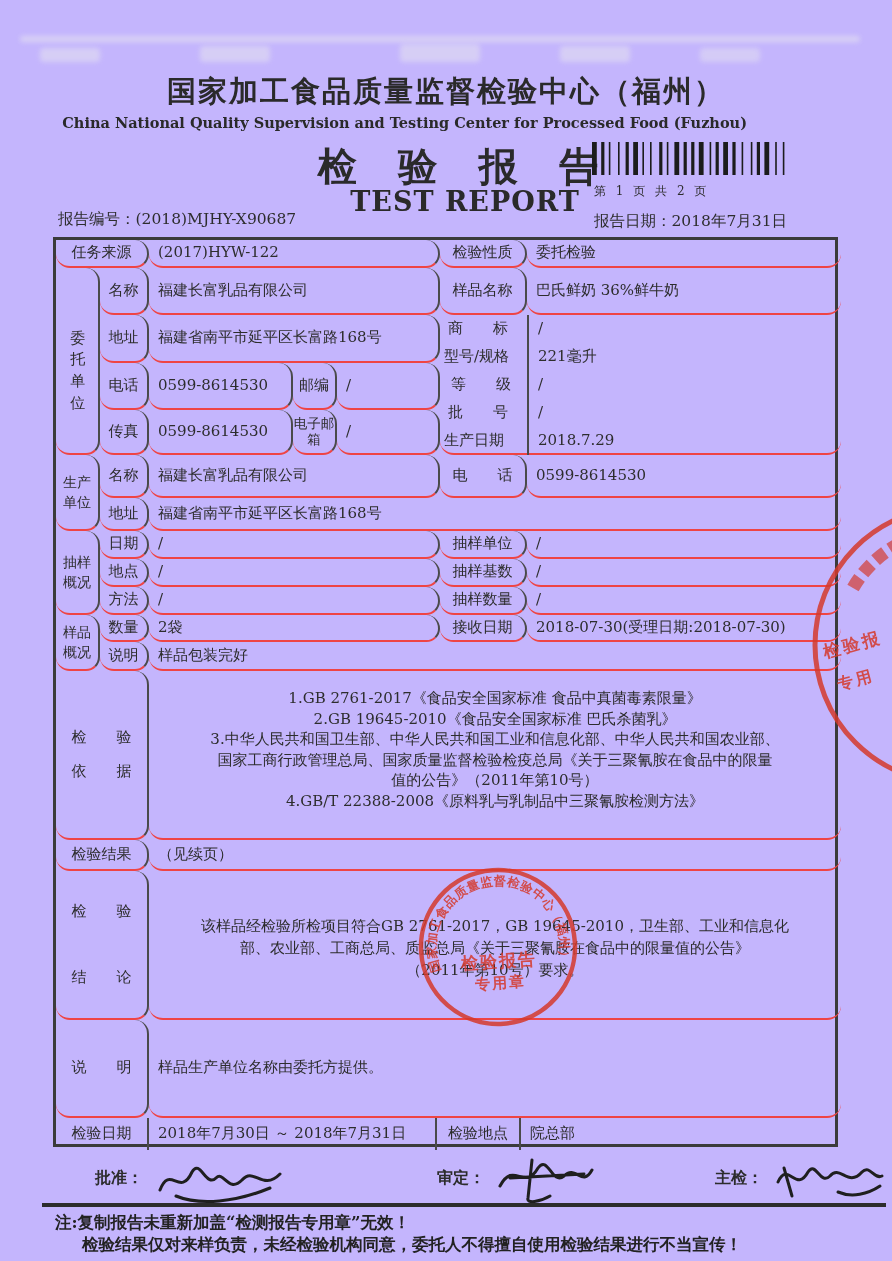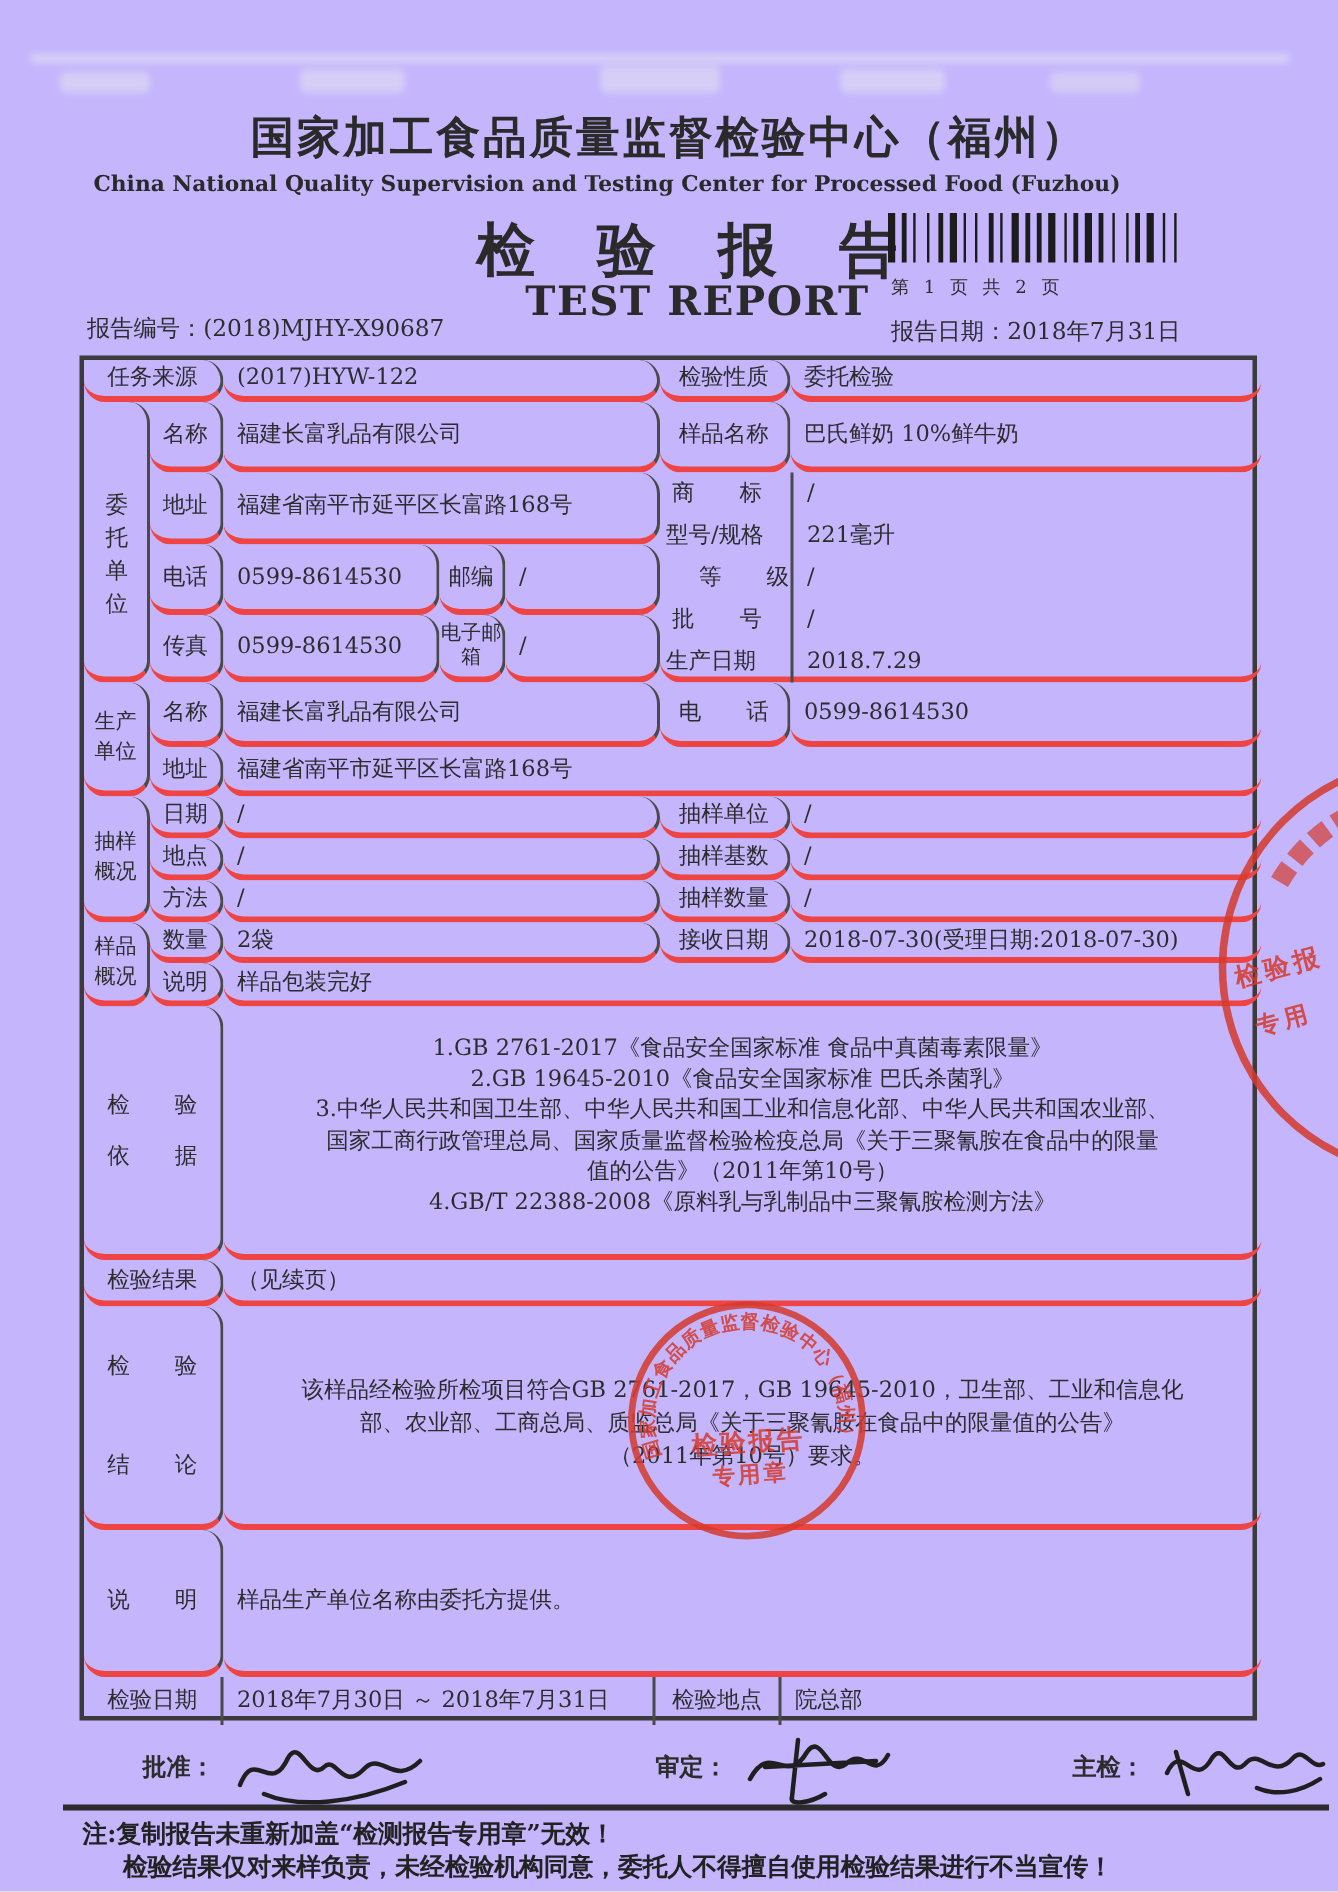--- a/index.html
+++ b/index.html
@@ -15,21 +15,21 @@
   .title-en{position:absolute;left:295px;top:186px;width:340px;text-align:center;
           font-size:27px;font-weight:bold;letter-spacing:1px;color:#2a2a2a;}
   .pageinfo{position:absolute;left:594px;top:183px;font-size:12px;letter-spacing:3px;}
   .repno{position:absolute;left:58px;top:209px;font-size:15.5px;}
   .repdate{position:absolute;left:594px;top:211px;font-size:15.5px;}
   
   .tbl{position:absolute;left:53px;top:237px;width:785px;height:910px;
        border:3px solid #3b3b3b;box-sizing:border-box;}
   .cell{position:absolute;box-sizing:border-box;font-size:15px;color:#2d2d2d;line-height:1.3;text-align:center;}
   .br{border-right:2px solid #4a4a4a;}
-  .bb{border-bottom:4px solid #ef4444;border-radius:14px;}
+  .bb{border-bottom:2px solid #ef4444;border-radius:14px;}
   .lab{display:flex;align-items:center;justify-content:center;text-align:center;}
   .val{display:flex;align-items:center;padding:0 9px;}
   .vtext{writing-mode:vertical-lr;text-orientation:upright;letter-spacing:22px;}
   .g2{display:flex;flex-direction:column;align-items:center;justify-content:center;
       gap:2px;font-size:14px;}
   .biglab{display:flex;flex-direction:column;align-items:center;justify-content:center;}
   .lines{padding:0 12px;}
   .line28{height:28px;display:flex;align-items:center;}
   .pairrow{display:flex;}
   
@@ -112,33 +112,33 @@
     <div class="cell lab br bb" style="left:44px;top:123px;width:49px;height:47px">电话</div>
     <div class="cell val br bb" style="left:93px;top:123px;width:144px;height:47px">0599-8614530</div>
     <div class="cell lab br bb" style="left:237px;top:123px;width:44px;height:47px">邮编</div>
     <div class="cell val br bb" style="left:281px;top:123px;width:103px;height:47px">/</div>
     <div class="cell lab br bb" style="left:44px;top:170px;width:49px;height:45px">传真</div>
     <div class="cell val br bb" style="left:93px;top:170px;width:144px;height:45px">0599-8614530</div>
     <div class="cell lab br bb" style="left:237px;top:170px;width:44px;height:45px;font-size:13.5px;line-height:1.15">电子邮箱</div>
     <div class="cell val br bb" style="left:281px;top:170px;width:103px;height:45px">/</div>
 
     <div class="cell lab br bb" style="left:384px;top:28px;width:87px;height:47px">样品名称</div>
-    <div class="cell val bb" style="left:471px;top:28px;width:314px;height:47px">巴氏鲜奶 10%鲜牛奶</div>
+    <div class="cell val bb" style="left:471px;top:28px;width:314px;height:47px">巴氏鲜奶 36%鲜牛奶</div>
     <div class="cell bb" style="left:384px;top:75px;width:401px;height:140px">
       <div style="position:absolute;left:87px;top:0;width:2px;height:140px;background:#4a4a4a"></div>
       <div class="pairrow" style="height:28px">
         <div class="line28" style="width:87px;padding-left:8px;box-sizing:border-box">商　　标</div>
         <div class="line28" style="padding-left:11px">/</div>
       </div>
       <div class="pairrow" style="height:28px">
         <div class="line28" style="width:87px;padding-left:4px;box-sizing:border-box">型号/规格</div>
         <div class="line28" style="padding-left:11px">221毫升</div>
       </div>
       <div class="pairrow" style="height:28px">
-        <div class="line28" style="width:87px;padding-left:26px;box-sizing:border-box">等　　级</div>
+        <div class="line28" style="width:87px;padding-left:11px;box-sizing:border-box">等　　级</div>
         <div class="line28" style="padding-left:11px">/</div>
       </div>
       <div class="pairrow" style="height:28px">
         <div class="line28" style="width:87px;padding-left:8px;box-sizing:border-box">批　　号</div>
         <div class="line28" style="padding-left:11px">/</div>
       </div>
       <div class="pairrow" style="height:28px">
         <div class="line28" style="width:87px;padding-left:4px;box-sizing:border-box">生产日期</div>
         <div class="line28" style="padding-left:11px">2018.7.29</div>
       </div>

